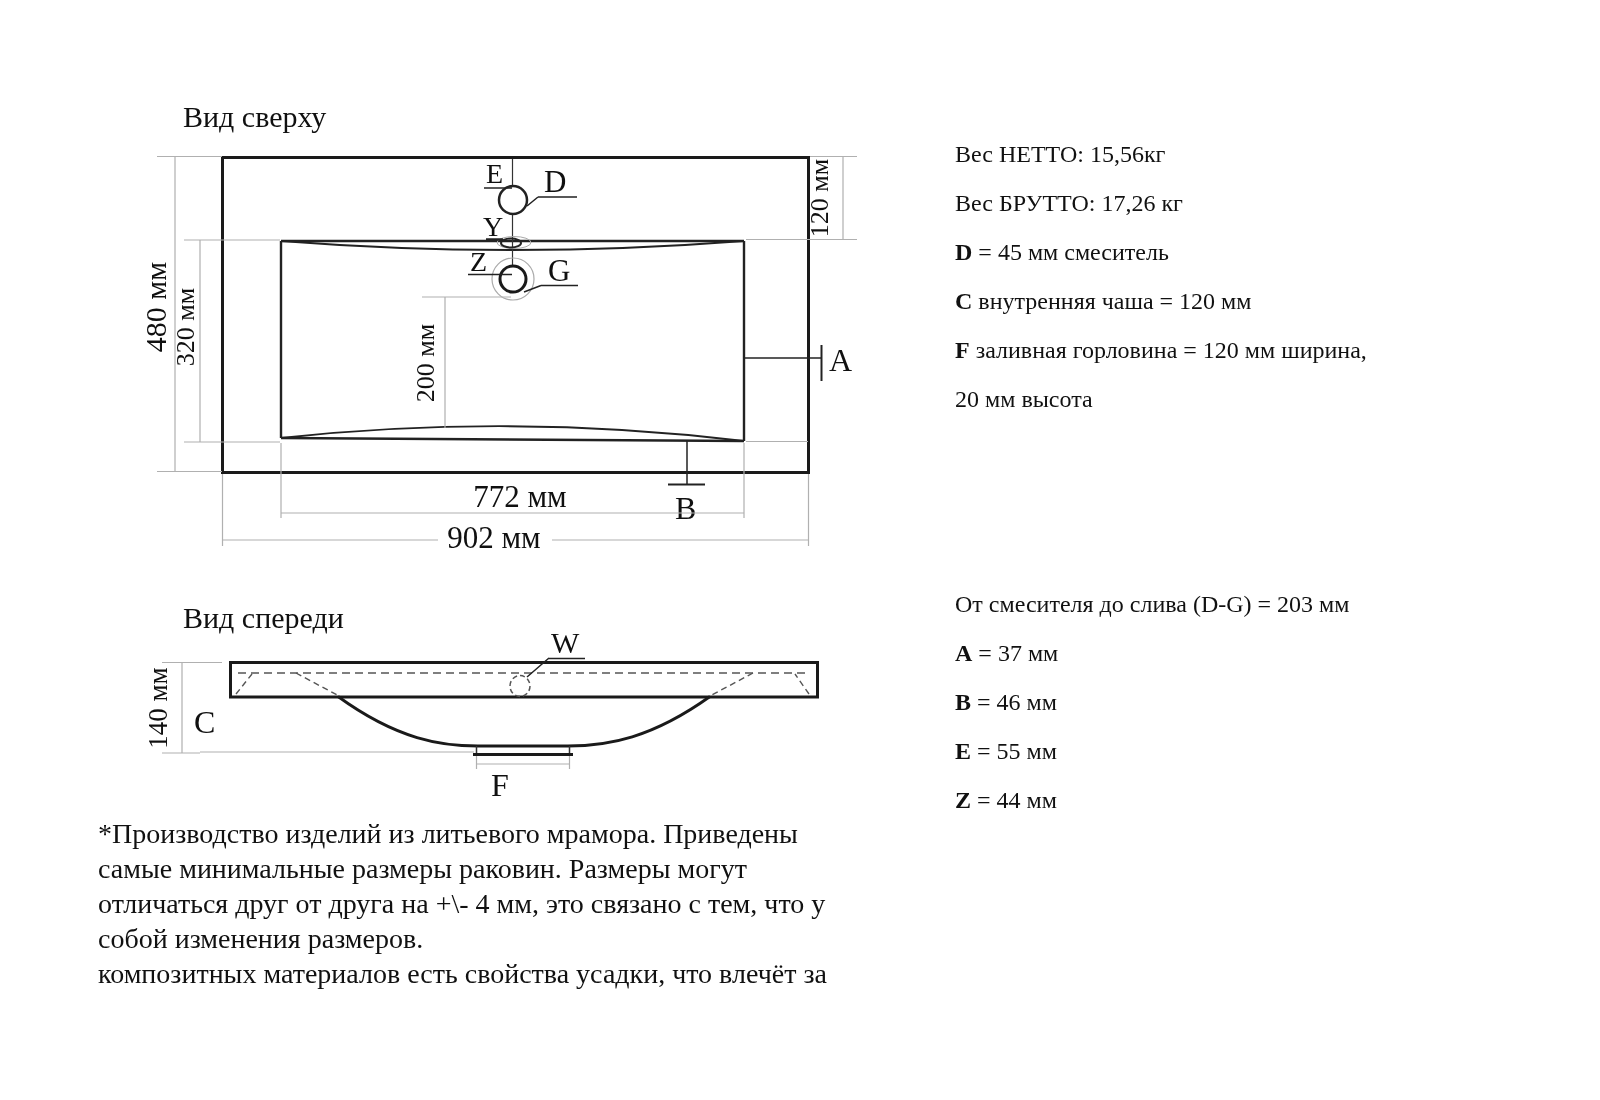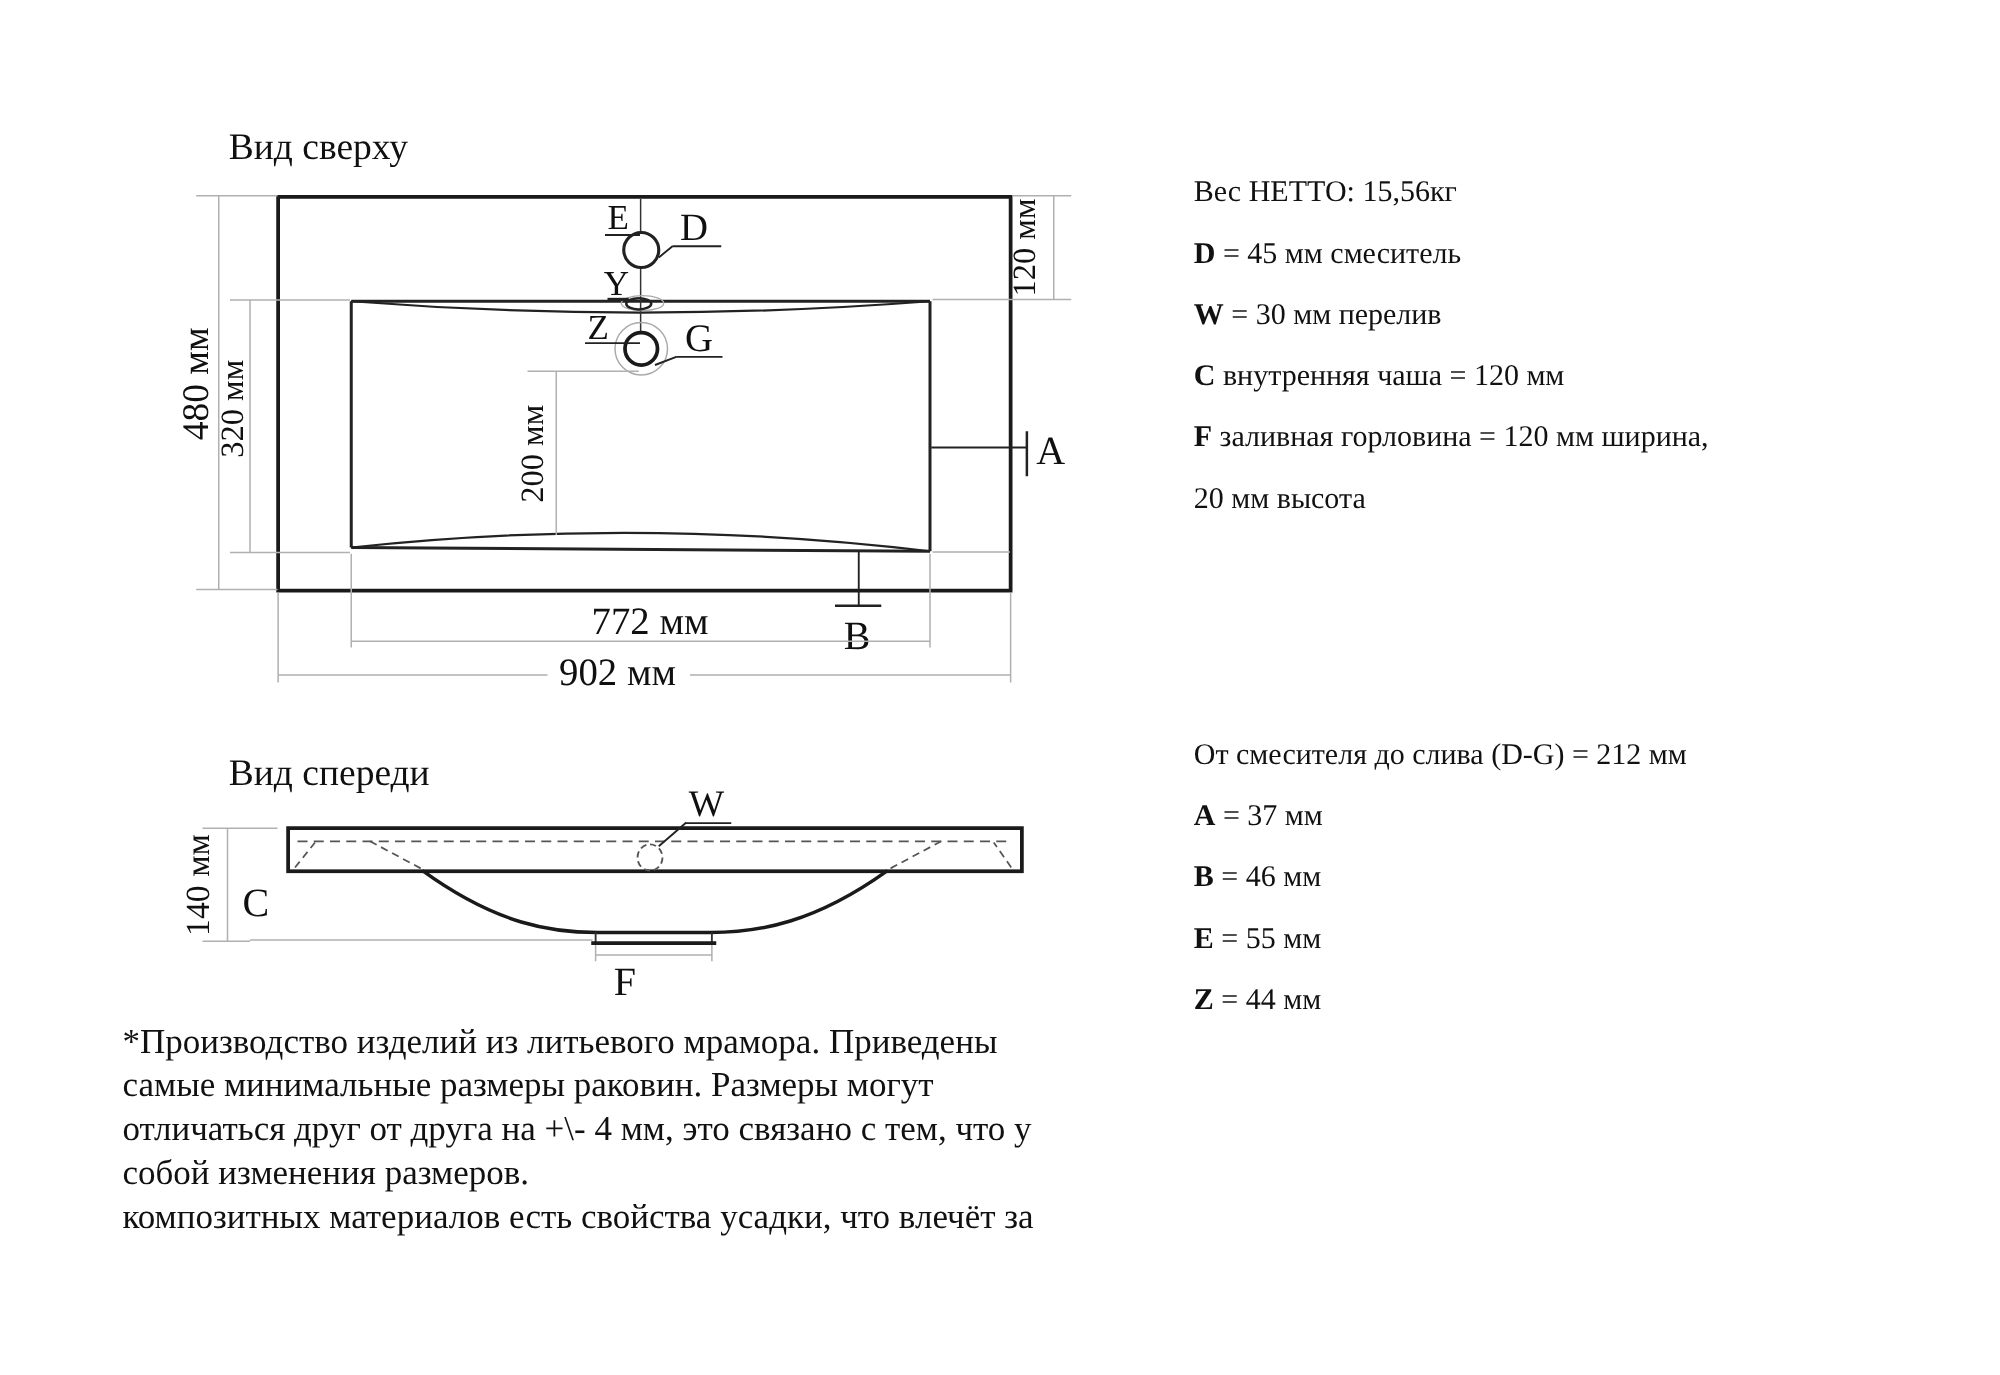--- a/index.html
+++ b/index.html
@@ -148,29 +148,29 @@
 
     <g>
       <path d="M162,662.5 H222 M182,662.5 V753 M162,753 H200 M200,752 H474" stroke="#b0b0b0" stroke-width="1.2" fill="none"></path>
       <text font-size="27" text-anchor="middle" transform="rotate(-90 167 708)" x="167" y="708">140 мм</text>
     </g>
   </g>
 </svg>
 
   <div class="right-panel rp-block1">
     <div class="spec-line"><b></b><span>Вес НЕТТО: 15,56кг</span></div>
+    <div class="spec-line"><b></b><span>Вес БРУТТО: 17,26 кг</span></div>
     <div class="spec-line"><b>D</b><span> = 45 мм смеситель</span></div>
-    <div class="spec-line"><b>W</b><span> = 30 мм перелив</span></div>
     <div class="spec-line"><b>C</b><span> внутренняя чаша = 120 мм</span></div>
     <div class="spec-line"><b>F</b><span> заливная горловина = 120 мм ширина,</span></div>
     <div class="spec-line"><b></b><span>20 мм высота</span></div>
   </div>
 
   <div class="right-panel rp-block2" style="top:580px">
-    <div class="spec-line"><b></b><span>От смесителя до слива (D-G) = 212 мм</span></div>
+    <div class="spec-line"><b></b><span>От смесителя до слива (D-G) = 203 мм</span></div>
     <div class="spec-line"><b>A</b><span> = 37 мм</span></div>
     <div class="spec-line"><b>B</b><span> = 46 мм</span></div>
     <div class="spec-line"><b>E</b><span> = 55 мм</span></div>
     <div class="spec-line"><b>Z</b><span> = 44 мм</span></div>
   </div>
 
   <div class="footnote">
     <div>*Производство изделий из литьевого мрамора. Приведены</div>
     <div>самые минимальные размеры раковин. Размеры могут</div>
     <div>отличаться друг от друга на +\- 4 мм, это связано с тем, что у</div>

